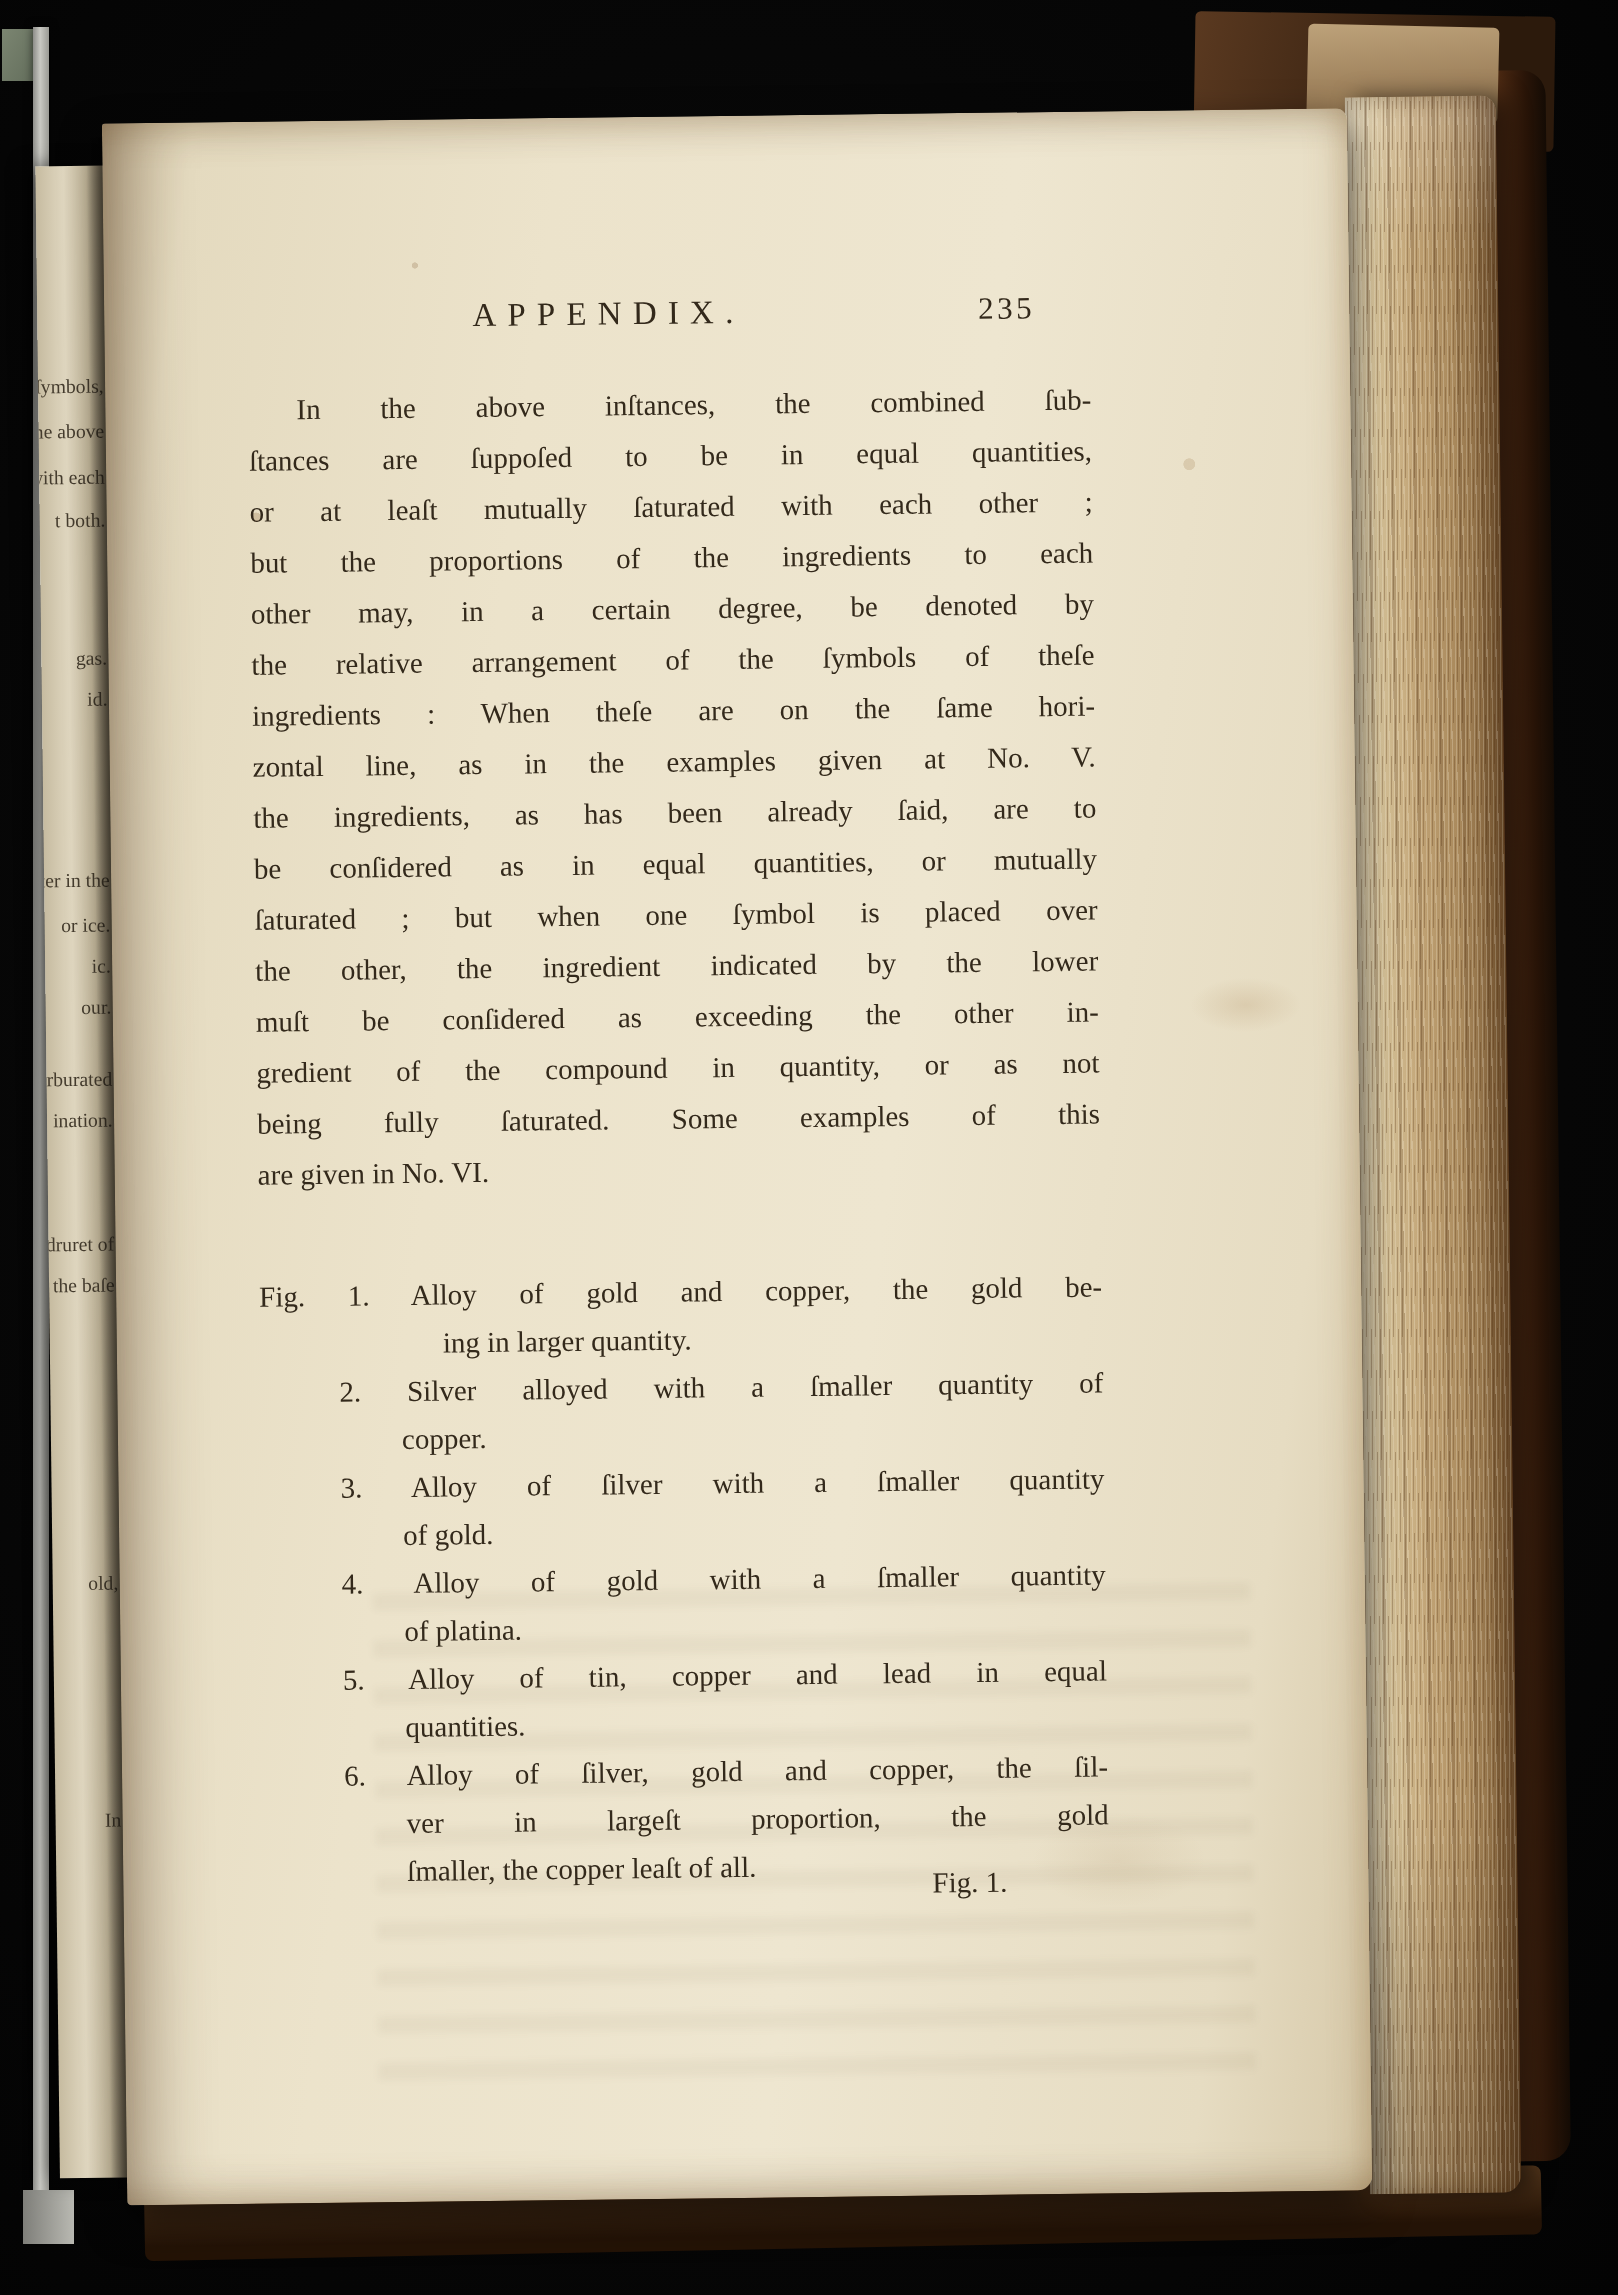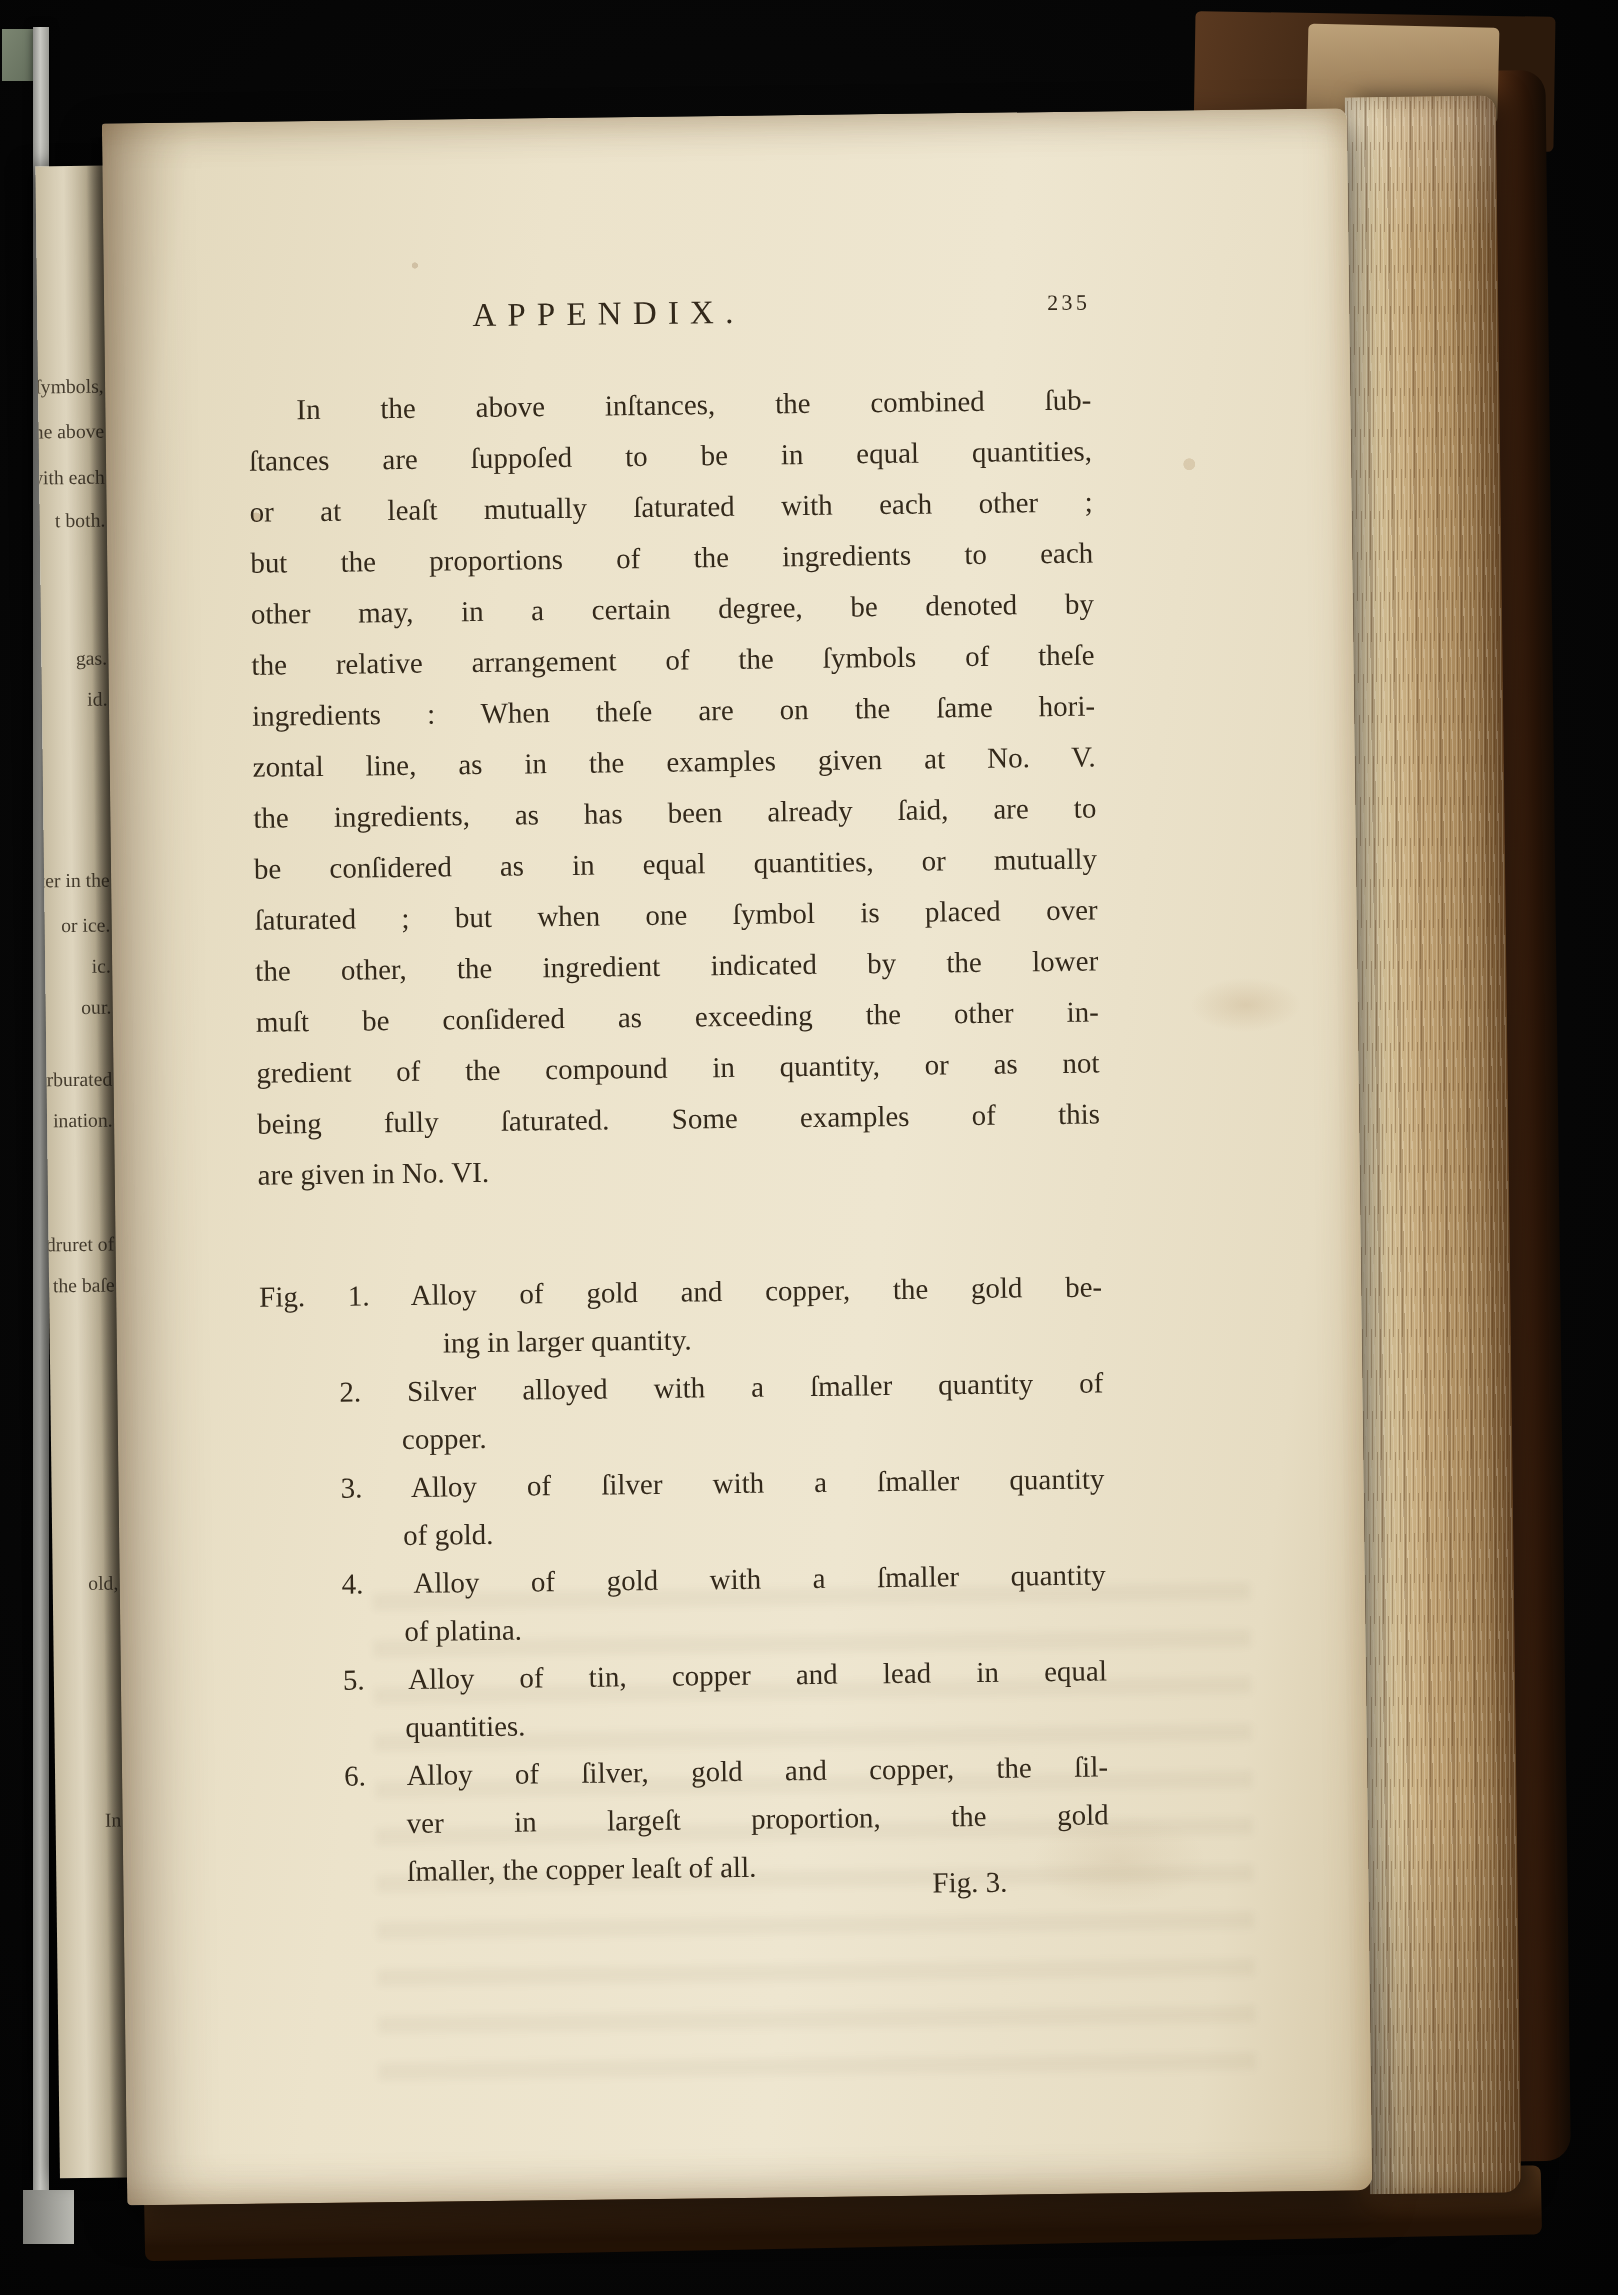--- a/index.html
+++ b/index.html
@@ -57,21 +57,21 @@
            inset 53px 0 67px -34px rgba(70,45,20,.45),
            inset -23.6px 0 36px -17px rgba(140,100,50,.28),
            inset 0 25px 36px -18px rgba(120,90,50,.28),
            inset 0 -30px 42px -23.6px rgba(120,90,50,.32),
            0 17px 39px rgba(0,0,0,.6);}
   .ghost{position:absolute;left:253px;top:1473px;width:877px;height:495px;z-index:1;opacity:.5;
          background:repeating-linear-gradient(180deg,rgba(95,75,45,.10) 0 17px,rgba(0,0,0,0) 17px 47px);
          filter:blur(3.9px);}
   .running-head{position:absolute;top:178px;left:0;width:100%;z-index:2;}
   .head-title{position:absolute;left:368px;font-size:33px;letter-spacing:11.2px;}
-  .head-folio{position:absolute;left:943px;font-size:22px;letter-spacing:3.4px;text-align:right;}
+  .head-folio{position:absolute;left:874px;font-size:31px;letter-spacing:3.4px;text-align:right;}
   .para{position:absolute;left:143px;top:263px;width:843px;z-index:2;font-size:29px;}
   .para .line{height:51px;line-height:51px;text-align:justify;text-justify:inter-word;}
   .figlist{position:absolute;left:143px;top:1151px;width:843px;z-index:2;font-size:29px;}
   .figlist .line{height:48px;line-height:48px;text-align:justify;text-justify:inter-word;}
   .jl{text-align-last:justify;}
   .first{text-indent:48px;}
   .ia{padding-left:0;}
   .ib{padding-left:79px;}
   .ic{padding-left:141px;}
   .id{padding-left:183px;}
@@ -151,18 +151,18 @@
         <div class="line ic">of gold.</div>
         <div class="line ib jl">4. Alloy of gold with a ſmaller quantity</div>
         <div class="line ic">of platina.</div>
         <div class="line ib jl">5. Alloy of tin, copper and lead in equal</div>
         <div class="line ic">quantities.</div>
         <div class="line ib jl">6. Alloy of ſilver, gold and copper, the ſil-</div>
         <div class="line ic jl">ver in largeſt proportion, the gold</div>
         <div class="line ic">ſmaller, the copper leaſt of all.</div>
       </div>
 
-      <div class="catchword">Fig. 3.</div>
+      <div class="catchword">Fig. 1.</div>
     </div>
 
   </div>
 </div>
 
 
 </body></html>

